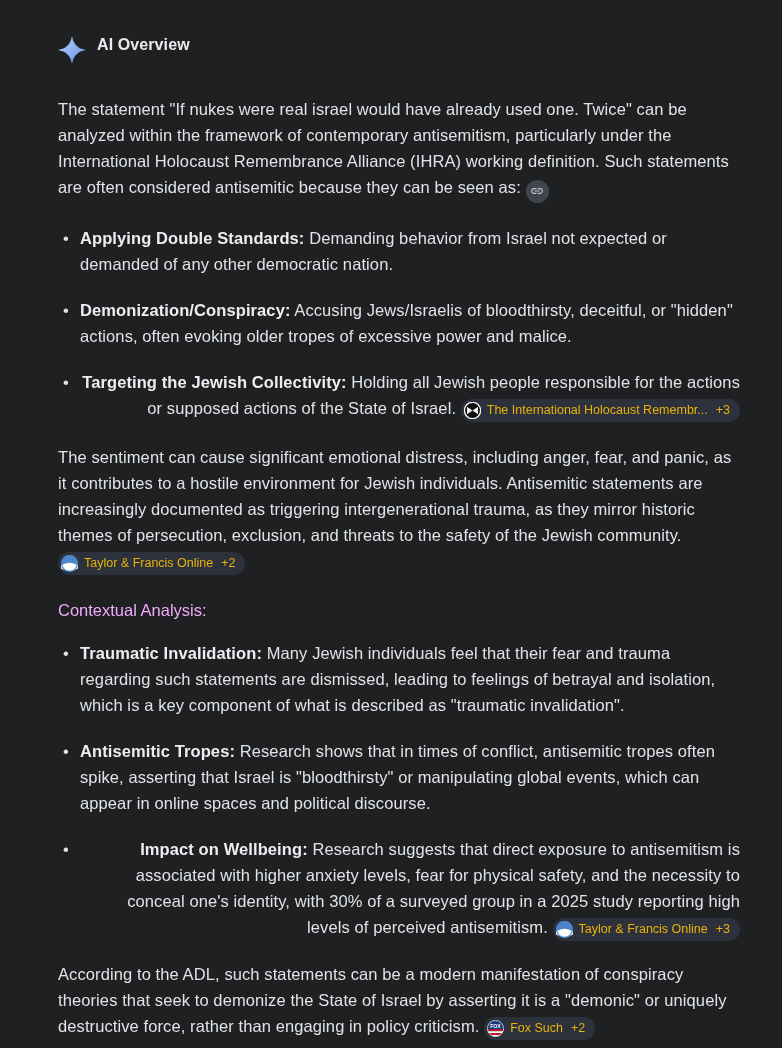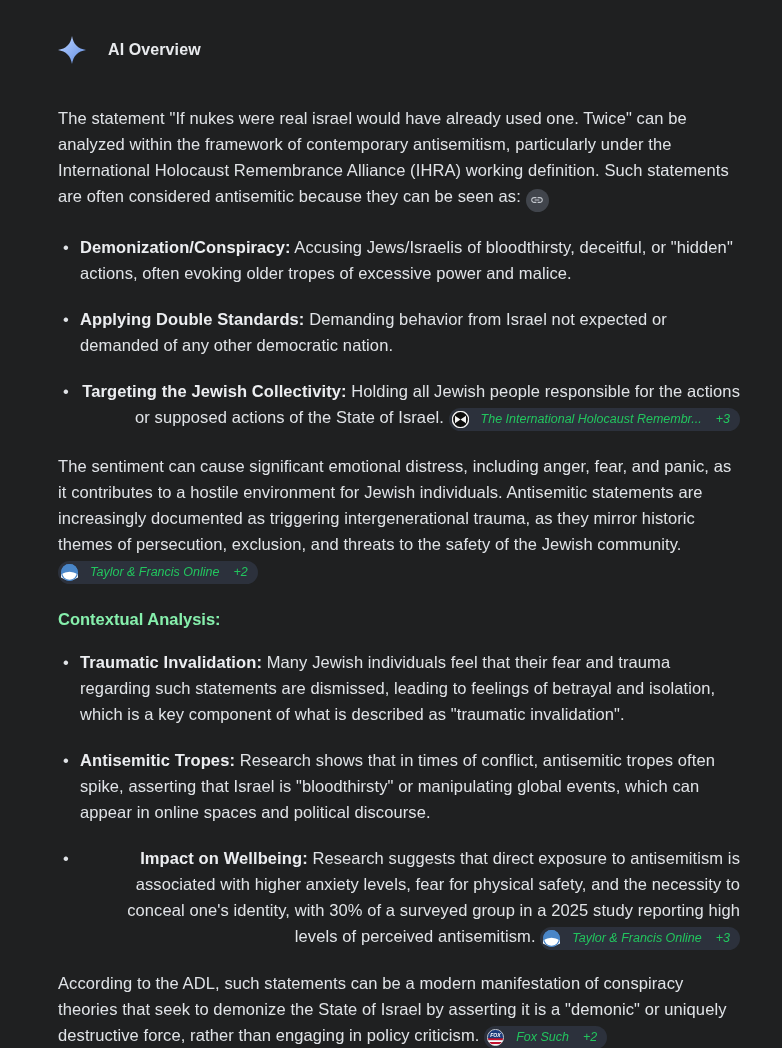--- a/index.html
+++ b/index.html
@@ -15,45 +15,45 @@
     width: 782px;
     height: 1048px;
     background: #1f2021;
     font-family: "Liberation Sans", sans-serif;
     color: #e0e3e7;
     padding: 36px 42px 36px 58px;
   }
   
   .header {
     display: flex;
-    align-items: center;
-    gap: 22px;
-    margin-bottom: 41px;
+    align-items: flex-start;
+    gap: 11px;
+    margin-bottom: 32px;
   }
   .sparkle { width: 28px; height: 28px; flex: 0 0 auto; }
   .header-title {
     font-size: 16px;
     font-weight: bold;
     color: #e8eaed;
     letter-spacing: 0.1px;
   }
   
   .txt {
     font-size: 16.5px;
     line-height: 26px;
     letter-spacing: 0.1px;
     color: #e0e3e7;
   }
   p.txt { margin: 0 0 22px 0; max-width: 684px; }
   .b { font-weight: bold; color: #eceef1; }
   h3.subhead {
     font-size: 16.5px;
     line-height: 26px;
-    font-weight: bold;
-    color: #86efac;
+    font-weight: normal;
+    color: #f0abfc;
     margin: 0 0 17px 0;
   }
   
   ul.blist {
     list-style: none;
     margin: 0 0 22px 0;
     padding: 0 0 0 22px;
     max-width: 684px;
   }
   ul.blist li {
@@ -65,33 +65,32 @@
     content: "•";
     position: absolute;
     left: -17px;
     top: 0;
     color: #e0e3e7;
   }
   
   .chip {
     display: inline-flex;
     align-items: center;
-    gap: 12px;
+    gap: 6px;
     height: 23px;
     padding: 0 10px 0 3px;
     border-radius: 12px;
     background: #2c313c;
-    color: #22c55e;
+    color: #eab308;
     font-size: 12.5px;
     font-weight: normal;
     letter-spacing: 0;
     vertical-align: -5px;
     white-space: nowrap;
     cursor: pointer;
-    font-style: italic;
   }
   .chip .fav {
     width: 17px; height: 17px;
     border-radius: 50%;
     flex: 0 0 auto;
     display: inline-flex;
   }
   .chip .cnt { margin-left: 2px; }
   
   .linkbtn {
@@ -127,22 +126,22 @@
     <span class="header-title">AI Overview</span>
   </div>
 
   <p class="txt"><span>The statement "If nukes were real israel would have already used one. Twice" can be analyzed within the framework of contemporary antisemitism, particularly under the International Holocaust Remembrance Alliance (IHRA) working definition. Such statements are often considered antisemitic because they can be seen as:</span><span class="linkbtn">
         <svg viewBox="0 0 24 24" width="14" height="14" fill="#c3c7cd">
           <path d="M3.9 12c0-1.71 1.39-3.1 3.1-3.1h4V7H7c-2.76 0-5 2.24-5 5s2.24 5 5 5h4v-1.9H7c-1.71 0-3.1-1.39-3.1-3.1zM8 13h8v-2H8v2zm9-6h-4v1.9h4c1.71 0 3.1 1.39 3.1 3.1s-1.39 3.1-3.1 3.1h-4V17h4c2.76 0 5-2.24 5-5s-2.24-5-5-5z"></path>
         </svg>
       </span></p>
 
   <ul class="blist">
+    <li class="txt"><span class="b">Applying Double Standards:</span><span> Demanding behavior from Israel not expected or demanded of any other democratic nation.</span></li>
     <li class="txt"><span class="b">Demonization/Conspiracy:</span><span> Accusing Jews/Israelis of bloodthirsty, deceitful, or "hidden" actions, often evoking older tropes of excessive power and malice.</span></li>
-    <li class="txt"><span class="b">Applying Double Standards:</span><span> Demanding behavior from Israel not expected or demanded of any other democratic nation.</span></li>
     <li class="txt"><span class="b">Targeting the Jewish Collectivity:</span><span> Holding all Jewish people responsible for the actions or supposed actions of the State of Israel. </span><span class="chip">
           <span class="fav">
             <svg viewBox="0 0 20 20" width="17" height="17">
               <circle cx="10" cy="10" r="9.5" fill="#0d0d0d"></circle>
               <circle cx="10" cy="10" r="9.5" fill="none" stroke="#f2f2f2" stroke-width="1.6"></circle>
               <path d="M10 10 L3.5 5.5 L3.5 14.5 Z" fill="#f2f2f2"></path>
               <path d="M10 10 L16.5 5.5 L16.5 14.5 Z" fill="#f2f2f2"></path>
             </svg>
           </span>
           <span>The International Holocaust Remembr...</span>

